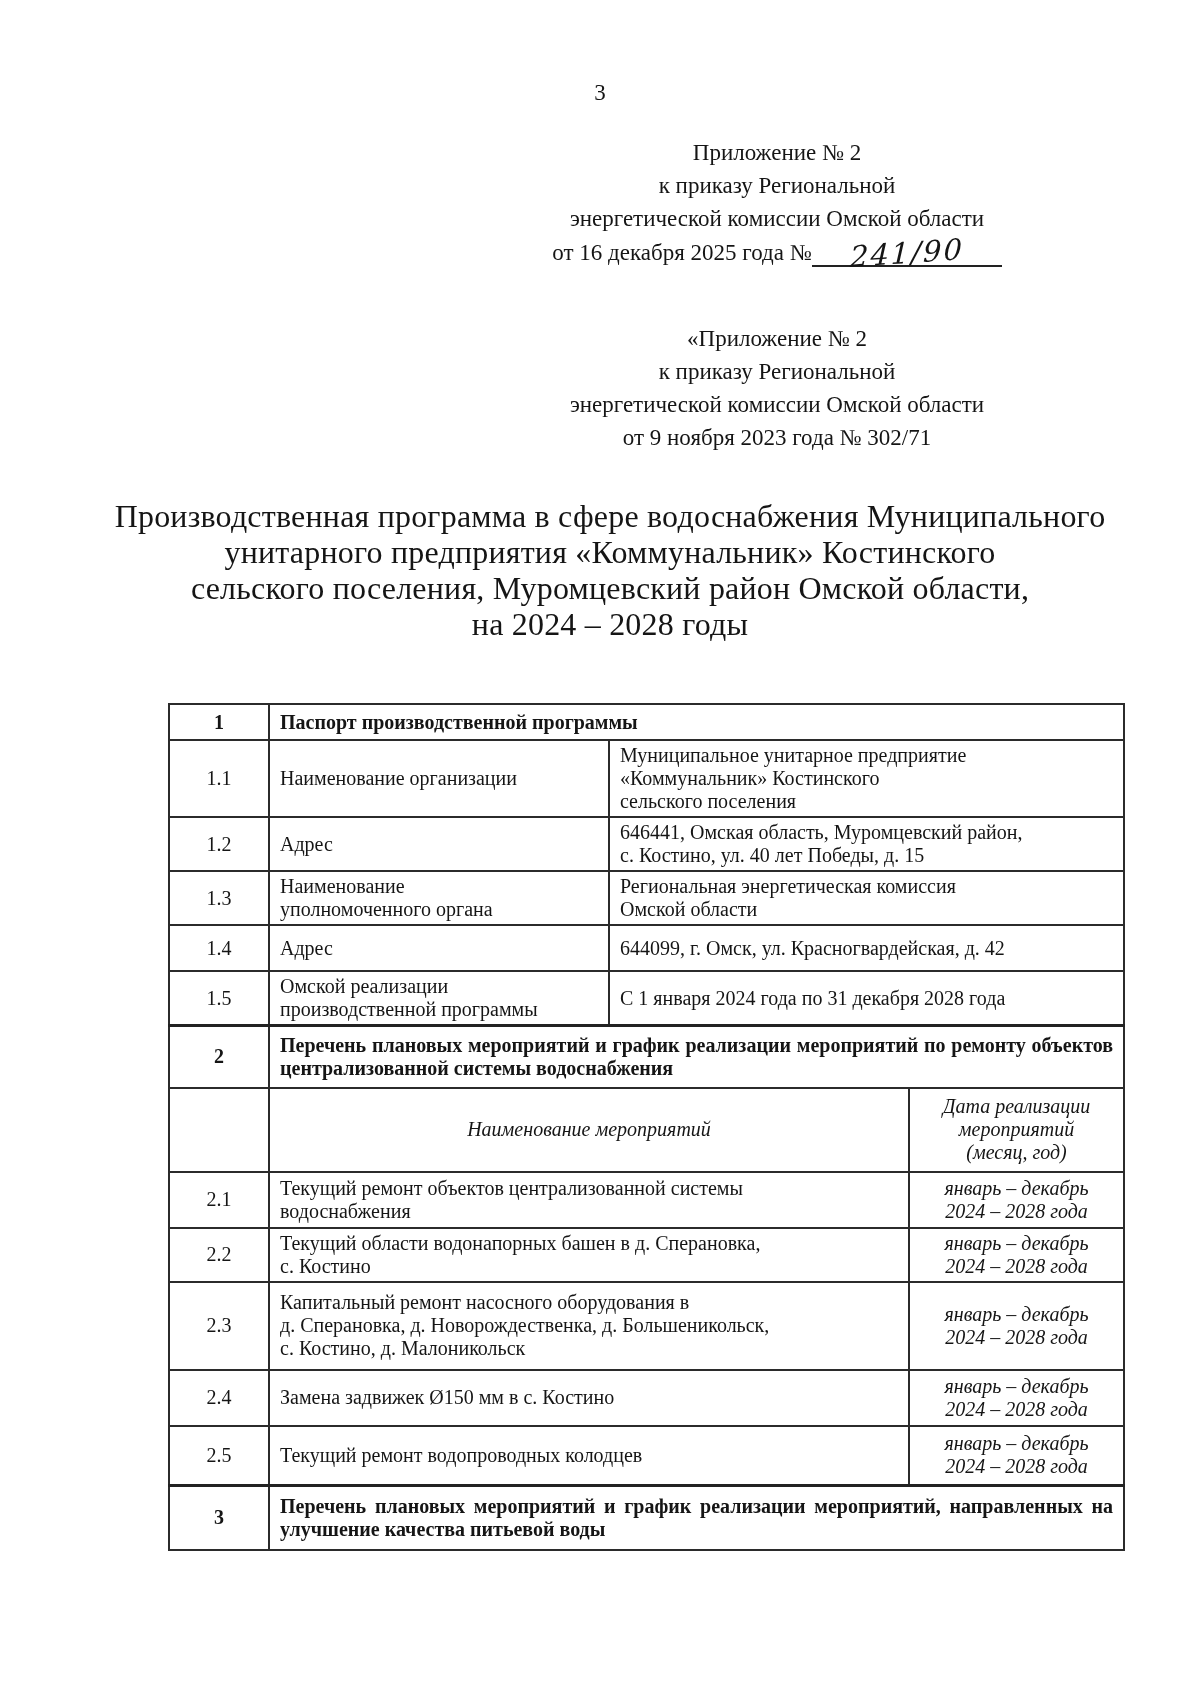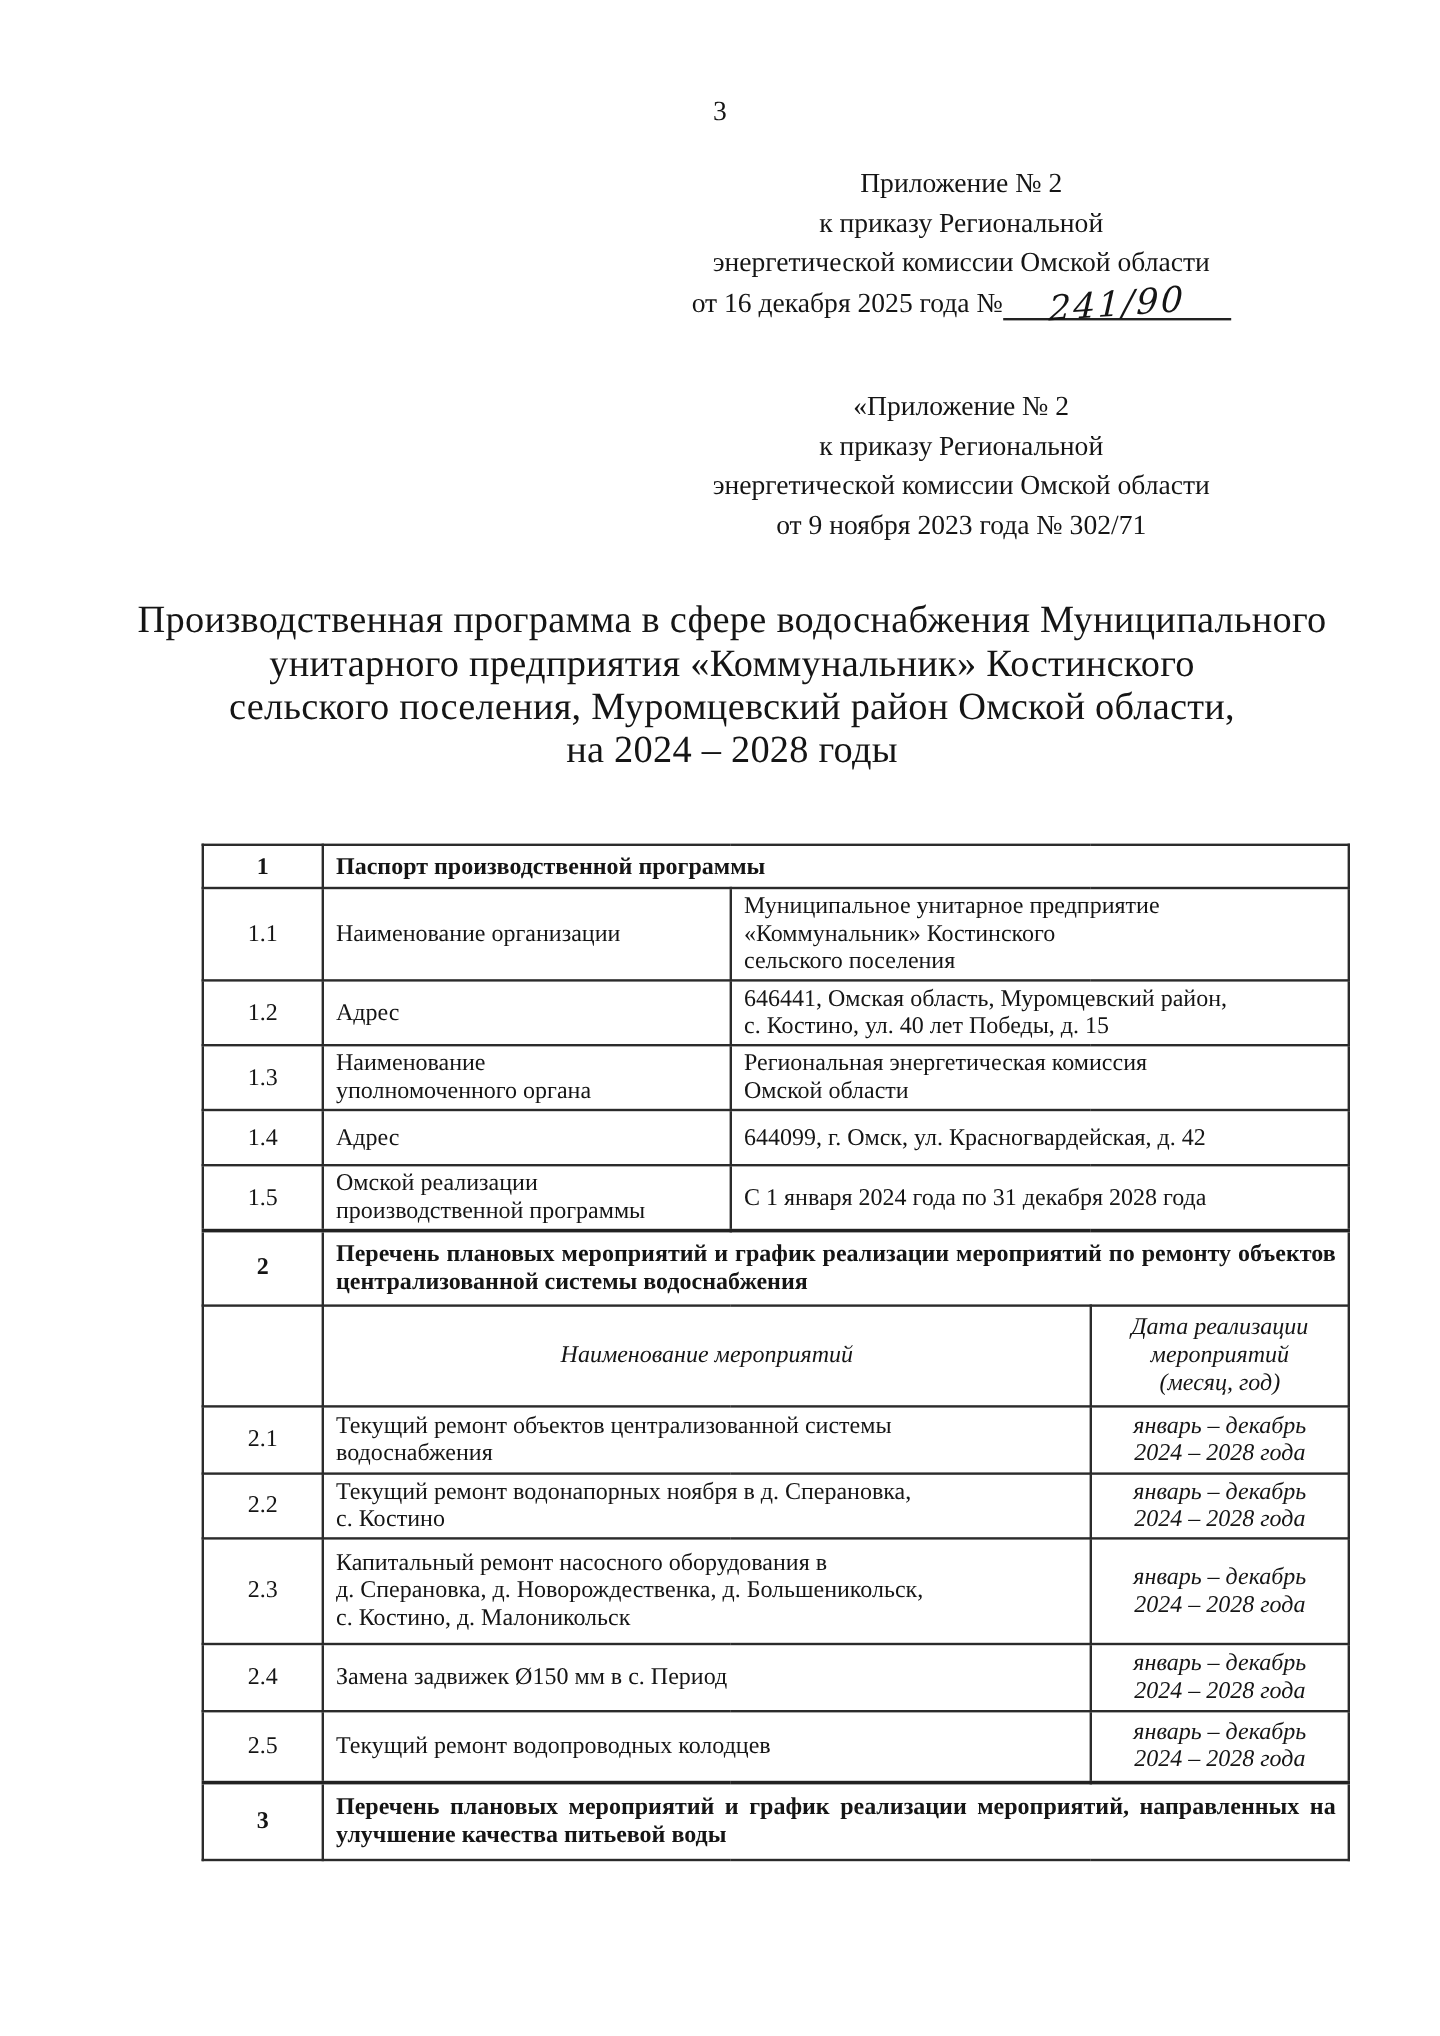--- a/index.html
+++ b/index.html
@@ -10,21 +10,21 @@
     background:#ffffff;
     font-family:"Liberation Serif","DejaVu Serif",serif;
     color:#151515;
     overflow:hidden;
   }
   .page-number{
     position:absolute;top:80px;left:0;width:1200px;
     text-align:center;font-size:23px;
   }
   .appendix-block{
-    position:absolute;right:159px;width:480px;
+    position:absolute;right:183px;width:480px;
     text-align:center;font-size:23px;line-height:33px;
   }
   .appendix-block.first{top:136px;}
   .appendix-block.second{top:322px;}
   .sign-line{
     display:inline-block;width:190px;
     border-bottom:2px solid #222;
     text-align:center;vertical-align:baseline;
     height:30px;line-height:30px;
   }
@@ -153,36 +153,36 @@
     </tr>
     <tr style="height:56px">
       <td class="num">2.1</td>
       <td colspan="2" class="pre">Текущий ремонт объектов централизованной системы
 водоснабжения</td>
       <td class="center pre">январь – декабрь
 2024 – 2028 года</td>
     </tr>
     <tr style="height:53px">
       <td class="num">2.2</td>
-      <td colspan="2" class="pre">Текущий ремонт водонапорных ноября в д. Сперановка,
+      <td colspan="2" class="pre">Текущий области водонапорных башен в д. Сперановка,
 с. Костино</td>
       <td class="center pre">январь – декабрь
 2024 – 2028 года</td>
     </tr>
     <tr style="height:88px">
       <td class="num">2.3</td>
       <td colspan="2" class="pre">Капитальный ремонт насосного оборудования в
 д. Сперановка, д. Новорождественка, д. Большеникольск,
 с. Костино, д. Малоникольск</td>
       <td class="center pre">январь – декабрь
 2024 – 2028 года</td>
     </tr>
     <tr style="height:56px">
       <td class="num">2.4</td>
-      <td colspan="2">Замена задвижек Ø150 мм в с. Период</td>
+      <td colspan="2">Замена задвижек Ø150 мм в с. Костино</td>
       <td class="center pre">январь – декабрь
 2024 – 2028 года</td>
     </tr>
     <tr style="height:60px">
       <td class="num">2.5</td>
       <td colspan="2">Текущий ремонт водопроводных колодцев</td>
       <td class="center pre">январь – декабрь
 2024 – 2028 года</td>
     </tr>
 

